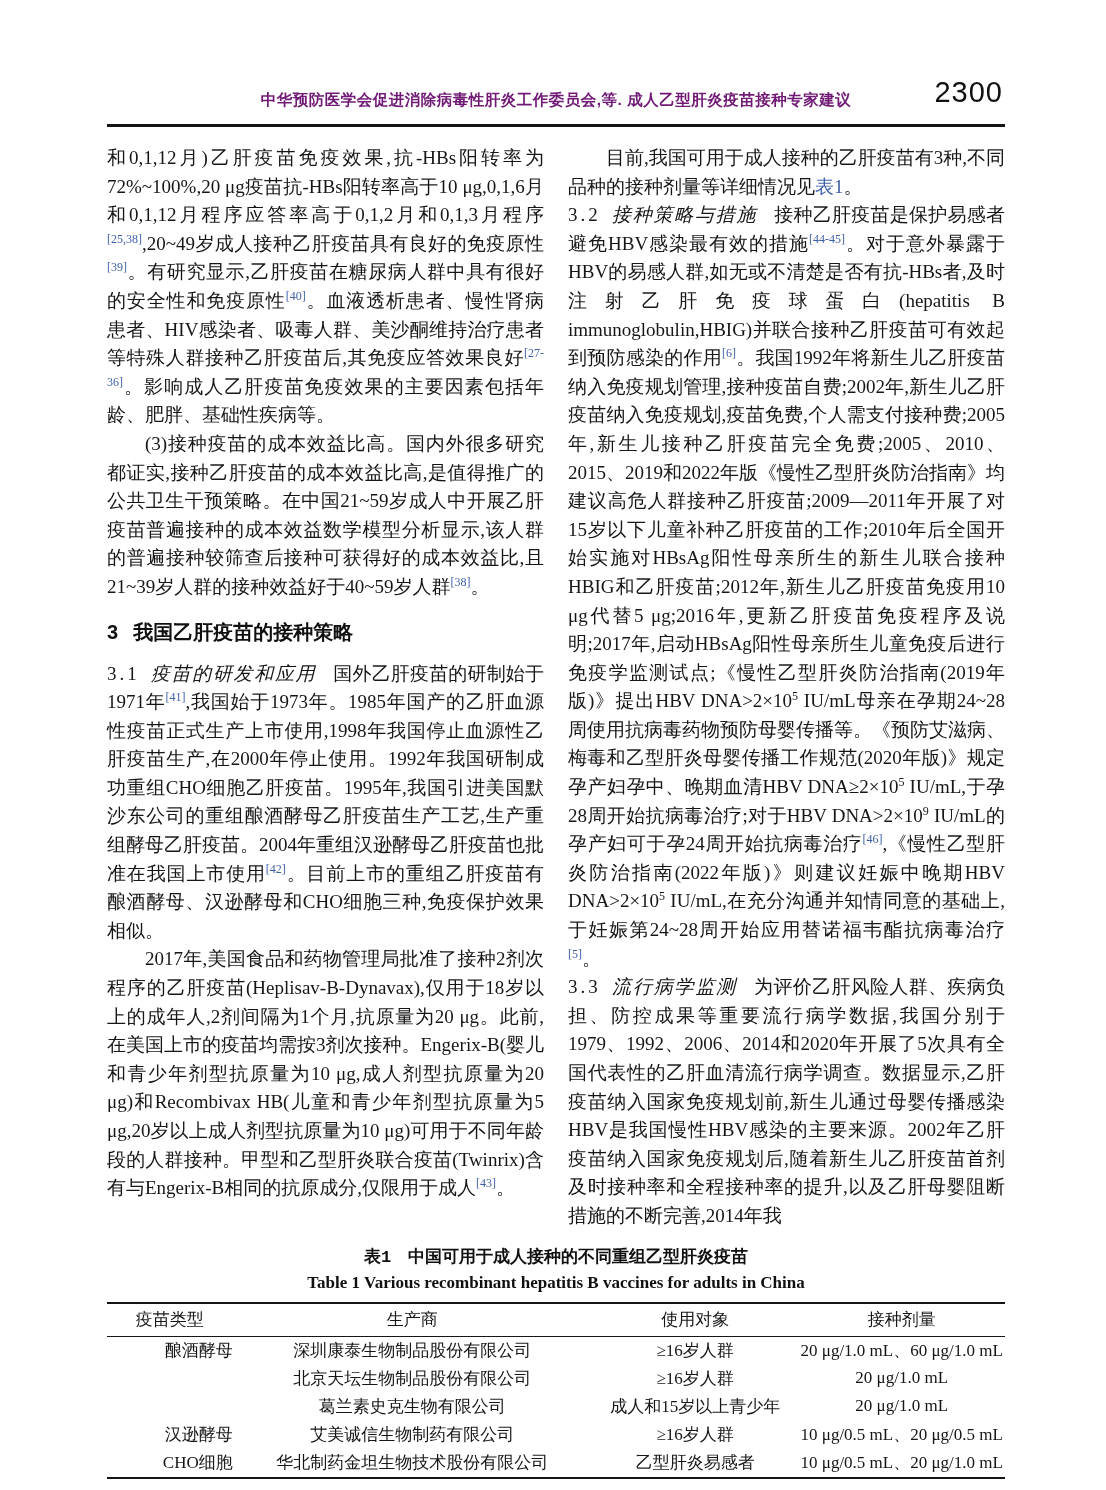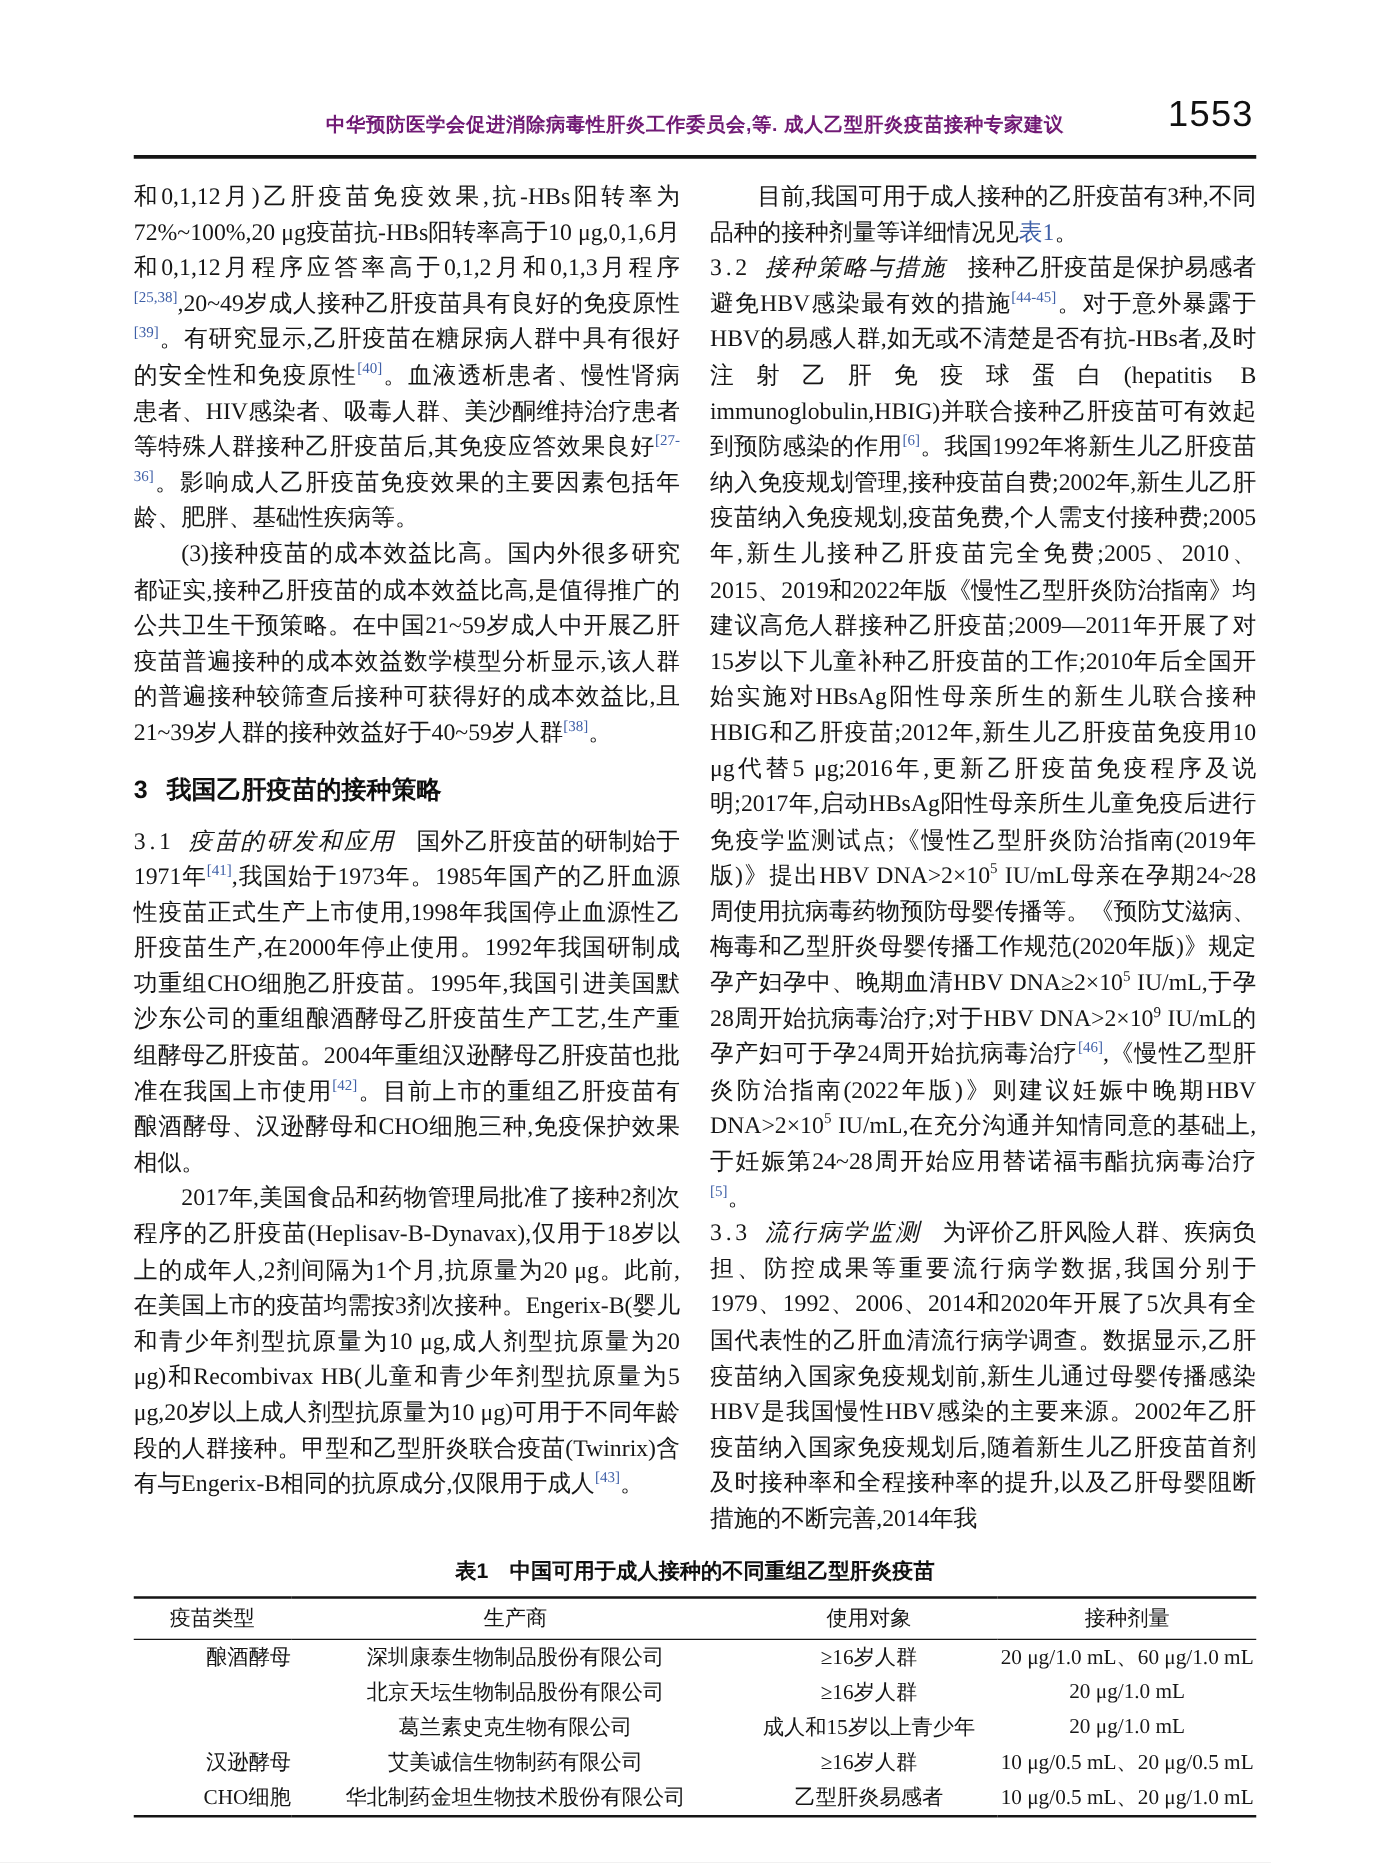--- a/index.html
+++ b/index.html
@@ -48,21 +48,21 @@
     color:var(--ref-blue);
     font-size:12px;line-height:0;letter-spacing:0;
     vertical-align:super;
   }
   sup.msup{font-size:12px;line-height:0;vertical-align:super;}
   .xlink{color:var(--ref-blue);}
   
   .table-block{margin-top:14px;}
   .tcap-zh{
     text-align:center;
-    font-family:Liberation Sans, sans-serif;
+    font-family:Liberation Mono, monospace;
     font-weight:700;font-size:17px;color:#101010;
   }
   .tcap-en{
     text-align:center;font-weight:700;font-size:17px;color:#101010;
     margin-top:5px;
   }
   table.vtable{
     width:100%;border-collapse:collapse;margin-top:9px;
     font-size:17px;color:#161616;
   }
@@ -81,41 +81,42 @@
   th.c1,th.c2,th.c3{text-align:center;}
 </style>
 </head>
 <body>
 
 <div class="page" style="--ref-blue: #3E5FA7;">
   <div class="content">
 
     <div class="running-head">
       <span class="rh-title">中华预防医学会促进消除病毒性肝炎工作委员会,等. 成人乙型肝炎疫苗接种专家建议</span>
-      <span class="rh-page">1553</span>
+      <span class="rh-page">2300</span>
     </div>
     <div class="head-rule"></div>
 
     <div class="cols">
       <div class="col">
           <p><span>和0,1,12月)乙肝疫苗免疫效果,抗-HBs阳转率为72%~100%,20 μg疫苗抗-HBs阳转率高于10 μg,0,1,6月和0,1,12月程序应答率高于0,1,2月和0,1,3月程序</span><sup class="ref">[25,38]</sup><span>,20~49岁成人接种乙肝疫苗具有良好的免疫原性</span><sup class="ref">[39]</sup><span>。有研究显示,乙肝疫苗在糖尿病人群中具有很好的安全性和免疫原性</span><sup class="ref">[40]</sup><span>。血液透析患者、慢性肾病患者、HIV感染者、吸毒人群、美沙酮维持治疗患者等特殊人群接种乙肝疫苗后,其免疫应答效果良好</span><sup class="ref">[27-36]</sup><span>。影响成人乙肝疫苗免疫效果的主要因素包括年龄、肥胖、基础性疾病等。</span></p>
           <p class="indent"><span>(3)接种疫苗的成本效益比高。国内外很多研究都证实,接种乙肝疫苗的成本效益比高,是值得推广的公共卫生干预策略。在中国21~59岁成人中开展乙肝疫苗普遍接种的成本效益数学模型分析显示,该人群的普遍接种较筛查后接种可获得好的成本效益比,且21~39岁人群的接种效益好于40~59岁人群</span><sup class="ref">[38]</sup><span>。</span></p>
           <h2><span class="hnum">3</span><span>我国乙肝疫苗的接种策略</span></h2>
           <p><span class="secnum">3.1</span><span class="kai">疫苗的研发和应用</span><span>国外乙肝疫苗的研制始于1971年</span><sup class="ref">[41]</sup><span>,我国始于1973年。1985年国产的乙肝血源性疫苗正式生产上市使用,1998年我国停止血源性乙肝疫苗生产,在2000年停止使用。1992年我国研制成功重组CHO细胞乙肝疫苗。1995年,我国引进美国默沙东公司的重组酿酒酵母乙肝疫苗生产工艺,生产重组酵母乙肝疫苗。2004年重组汉逊酵母乙肝疫苗也批准在我国上市使用</span><sup class="ref">[42]</sup><span>。目前上市的重组乙肝疫苗有酿酒酵母、汉逊酵母和CHO细胞三种,免疫保护效果相似。</span></p>
           <p class="indent"><span>2017年,美国食品和药物管理局批准了接种2剂次程序的乙肝疫苗(Heplisav-B-Dynavax),仅用于18岁以上的成年人,2剂间隔为1个月,抗原量为20 μg。此前,在美国上市的疫苗均需按3剂次接种。Engerix-B(婴儿和青少年剂型抗原量为10 μg,成人剂型抗原量为20 μg)和Recombivax HB(儿童和青少年剂型抗原量为5 μg,20岁以上成人剂型抗原量为10 μg)可用于不同年龄段的人群接种。甲型和乙型肝炎联合疫苗(Twinrix)含有与Engerix-B相同的抗原成分,仅限用于成人</span><sup class="ref">[43]</sup><span>。</span></p>
         </div>
       <div class="col">
           <p class="indent"><span>目前,我国可用于成人接种的乙肝疫苗有3种,不同品种的接种剂量等详细情况见</span><span class="xlink">表1</span><span>。</span></p>
           <p><span class="secnum">3.2</span><span class="kai">接种策略与措施</span><span>接种乙肝疫苗是保护易感者避免HBV感染最有效的措施</span><sup class="ref">[44-45]</sup><span>。对于意外暴露于HBV的易感人群,如无或不清楚是否有抗-HBs者,及时注射乙肝免疫球蛋白(hepatitis B immunoglobulin,HBIG)并联合接种乙肝疫苗可有效起到预防感染的作用</span><sup class="ref">[6]</sup><span>。我国1992年将新生儿乙肝疫苗纳入免疫规划管理,接种疫苗自费;2002年,新生儿乙肝疫苗纳入免疫规划,疫苗免费,个人需支付接种费;2005年,新生儿接种乙肝疫苗完全免费;2005、2010、2015、2019和2022年版《慢性乙型肝炎防治指南》均建议高危人群接种乙肝疫苗;2009—2011年开展了对15岁以下儿童补种乙肝疫苗的工作;2010年后全国开始实施对HBsAg阳性母亲所生的新生儿联合接种HBIG和乙肝疫苗;2012年,新生儿乙肝疫苗免疫用10 μg代替5 μg;2016年,更新乙肝疫苗免疫程序及说明;2017年,启动HBsAg阳性母亲所生儿童免疫后进行免疫学监测试点;《慢性乙型肝炎防治指南(2019年版)》提出HBV DNA&gt;2×10</span><sup class="msup">5</sup><span> IU/mL母亲在孕期24~28周使用抗病毒药物预防母婴传播等。《预防艾滋病、梅毒和乙型肝炎母婴传播工作规范(2020年版)》规定孕产妇孕中、晚期血清HBV DNA≥2×10</span><sup class="msup">5</sup><span> IU/mL,于孕28周开始抗病毒治疗;对于HBV DNA&gt;2×10</span><sup class="msup">9</sup><span> IU/mL的孕产妇可于孕24周开始抗病毒治疗</span><sup class="ref">[46]</sup><span>,《慢性乙型肝炎防治指南(2022年版)》则建议妊娠中晚期HBV DNA&gt;2×10</span><sup class="msup">5</sup><span> IU/mL,在充分沟通并知情同意的基础上,于妊娠第24~28周开始应用替诺福韦酯抗病毒治疗</span><sup class="ref">[5]</sup><span>。</span></p>
           <p><span class="secnum">3.3</span><span class="kai">流行病学监测</span><span>为评价乙肝风险人群、疾病负担、防控成果等重要流行病学数据,我国分别于1979、1992、2006、2014和2020年开展了5次具有全国代表性的乙肝血清流行病学调查。数据显示,乙肝疫苗纳入国家免疫规划前,新生儿通过母婴传播感染HBV是我国慢性HBV感染的主要来源。2002年乙肝疫苗纳入国家免疫规划后,随着新生儿乙肝疫苗首剂及时接种率和全程接种率的提升,以及乙肝母婴阻断措施的不断完善,2014年我</span></p>
         </div>
     </div>
 
     <div class="table-block">
       <div class="tcap-zh">表1　中国可用于成人接种的不同重组乙型肝炎疫苗</div>
+      <div class="tcap-en">Table 1  Various recombinant hepatitis B vaccines for adults in China</div>
       <table class="vtable">
         <thead>
           <tr>
               <th class="c0">疫苗类型</th>
               <th class="c1">生产商</th>
               <th class="c2">使用对象</th>
               <th class="c3">接种剂量</th>
             </tr>
         </thead>
         <tbody>

